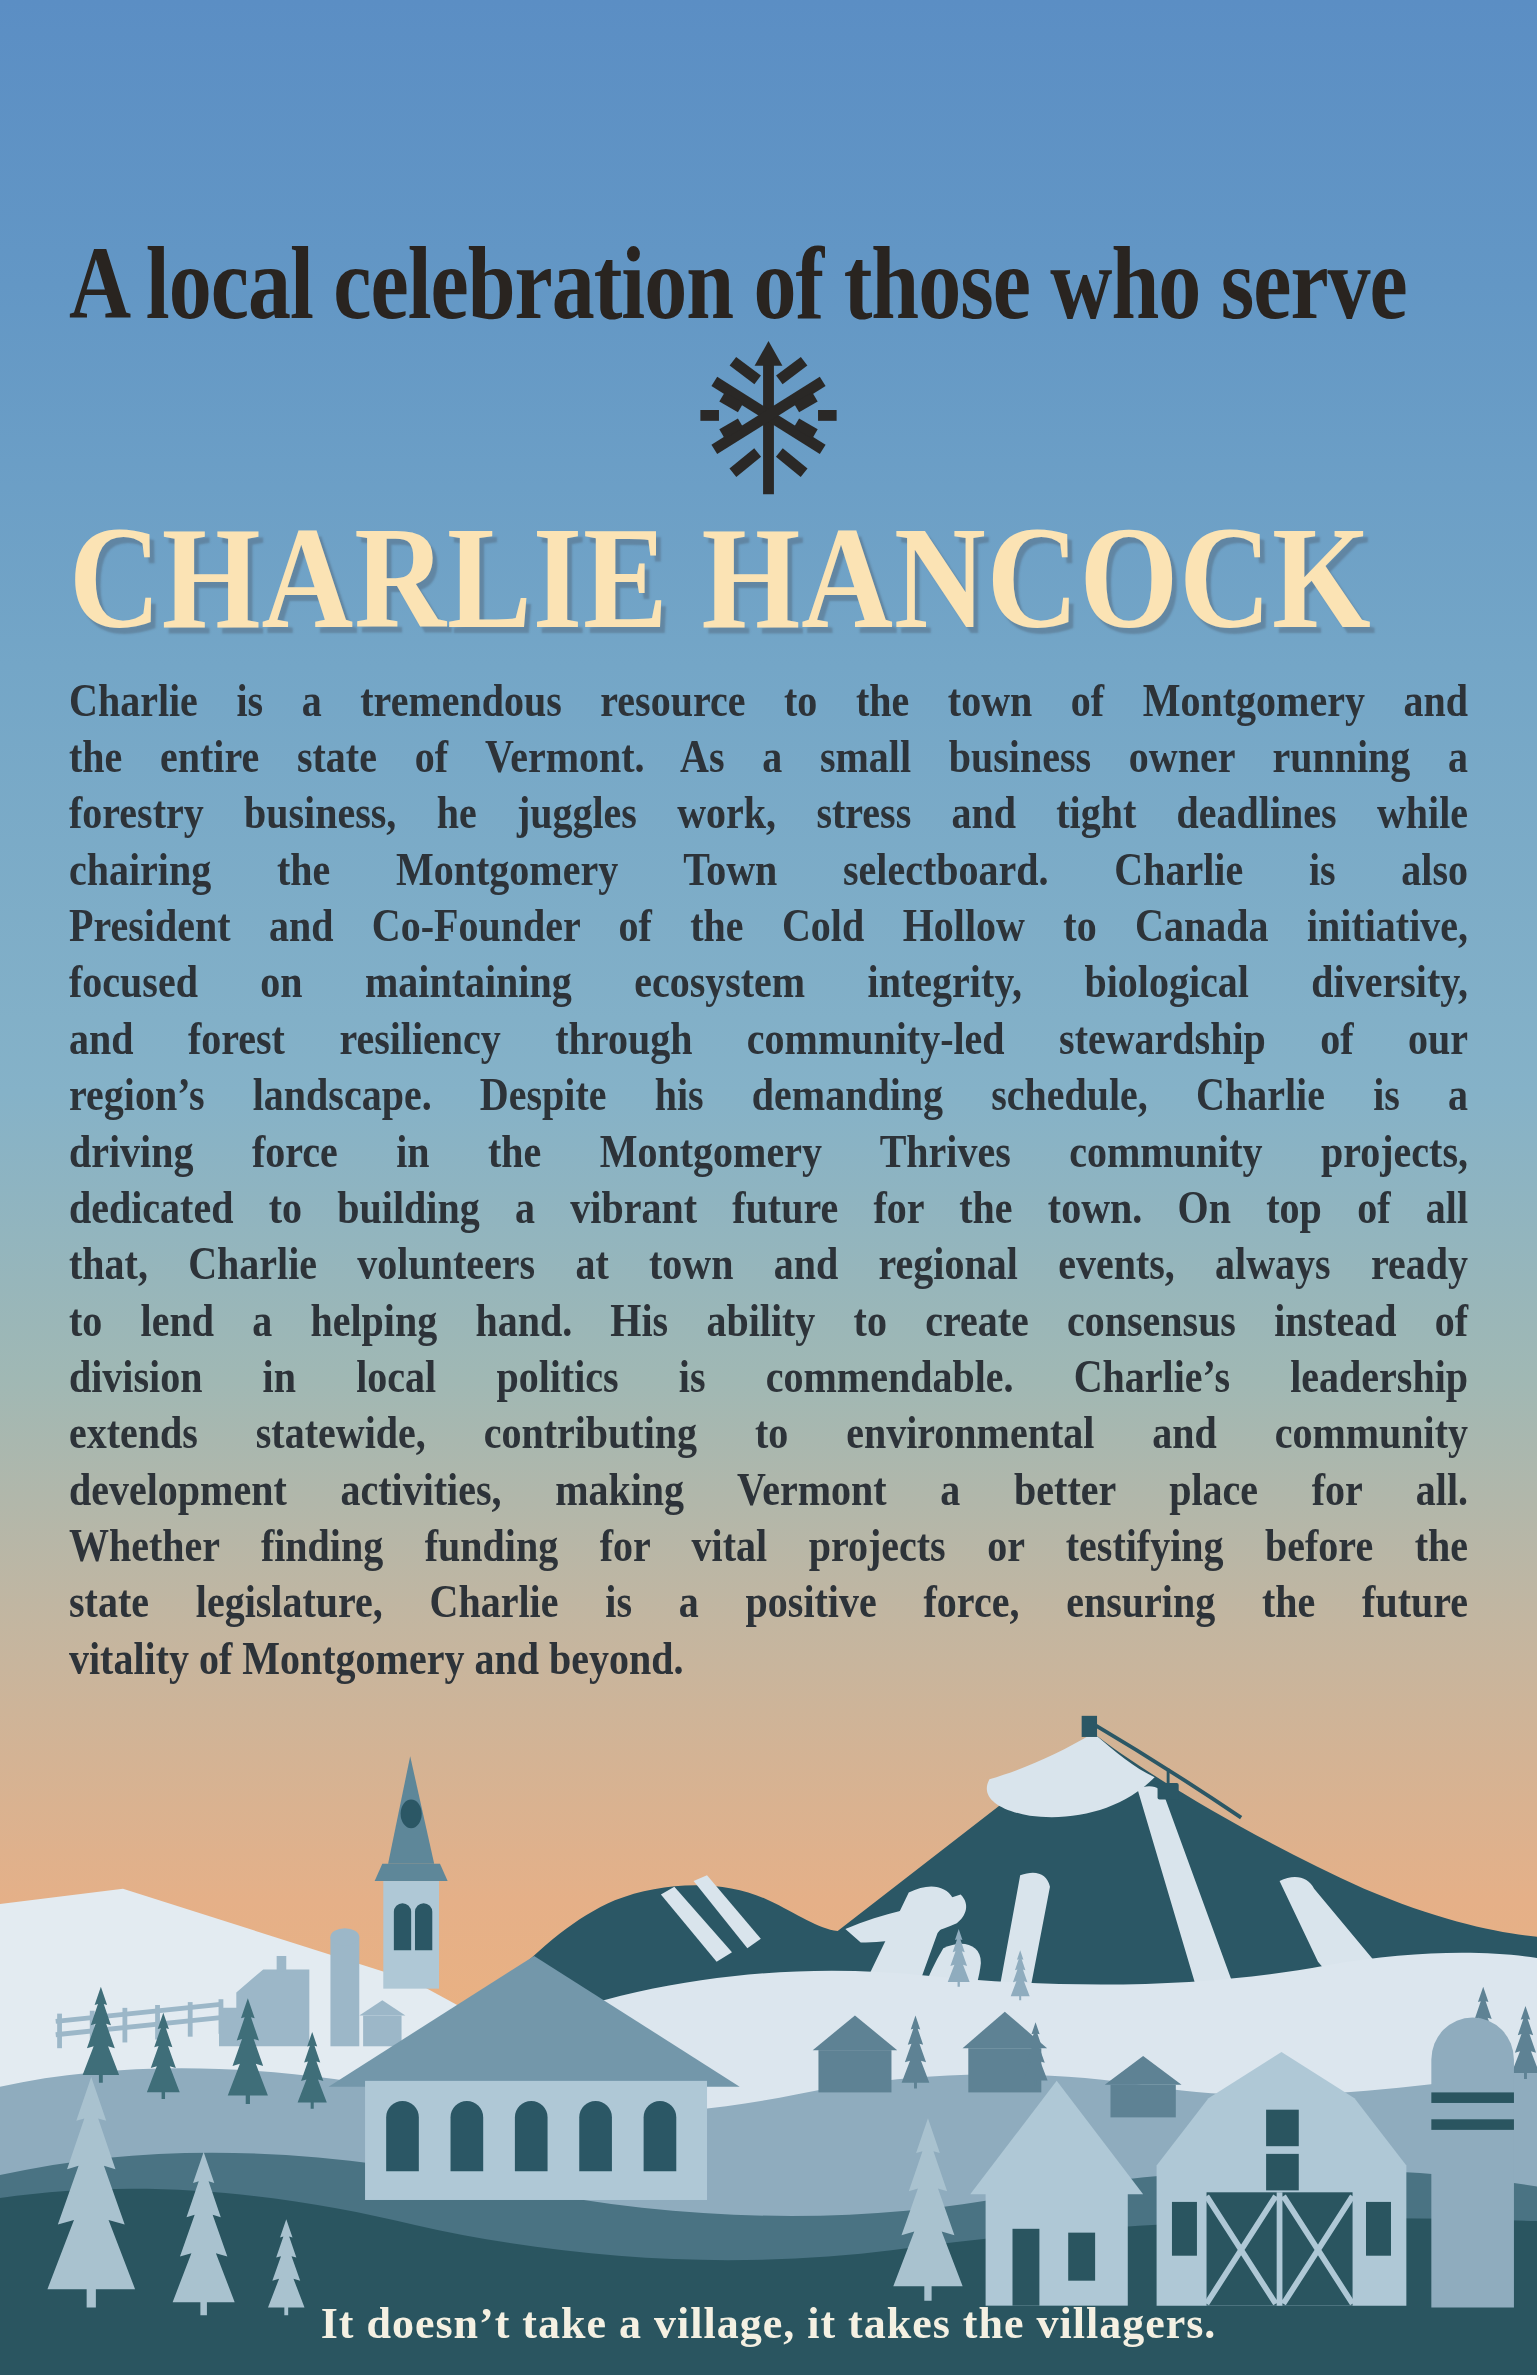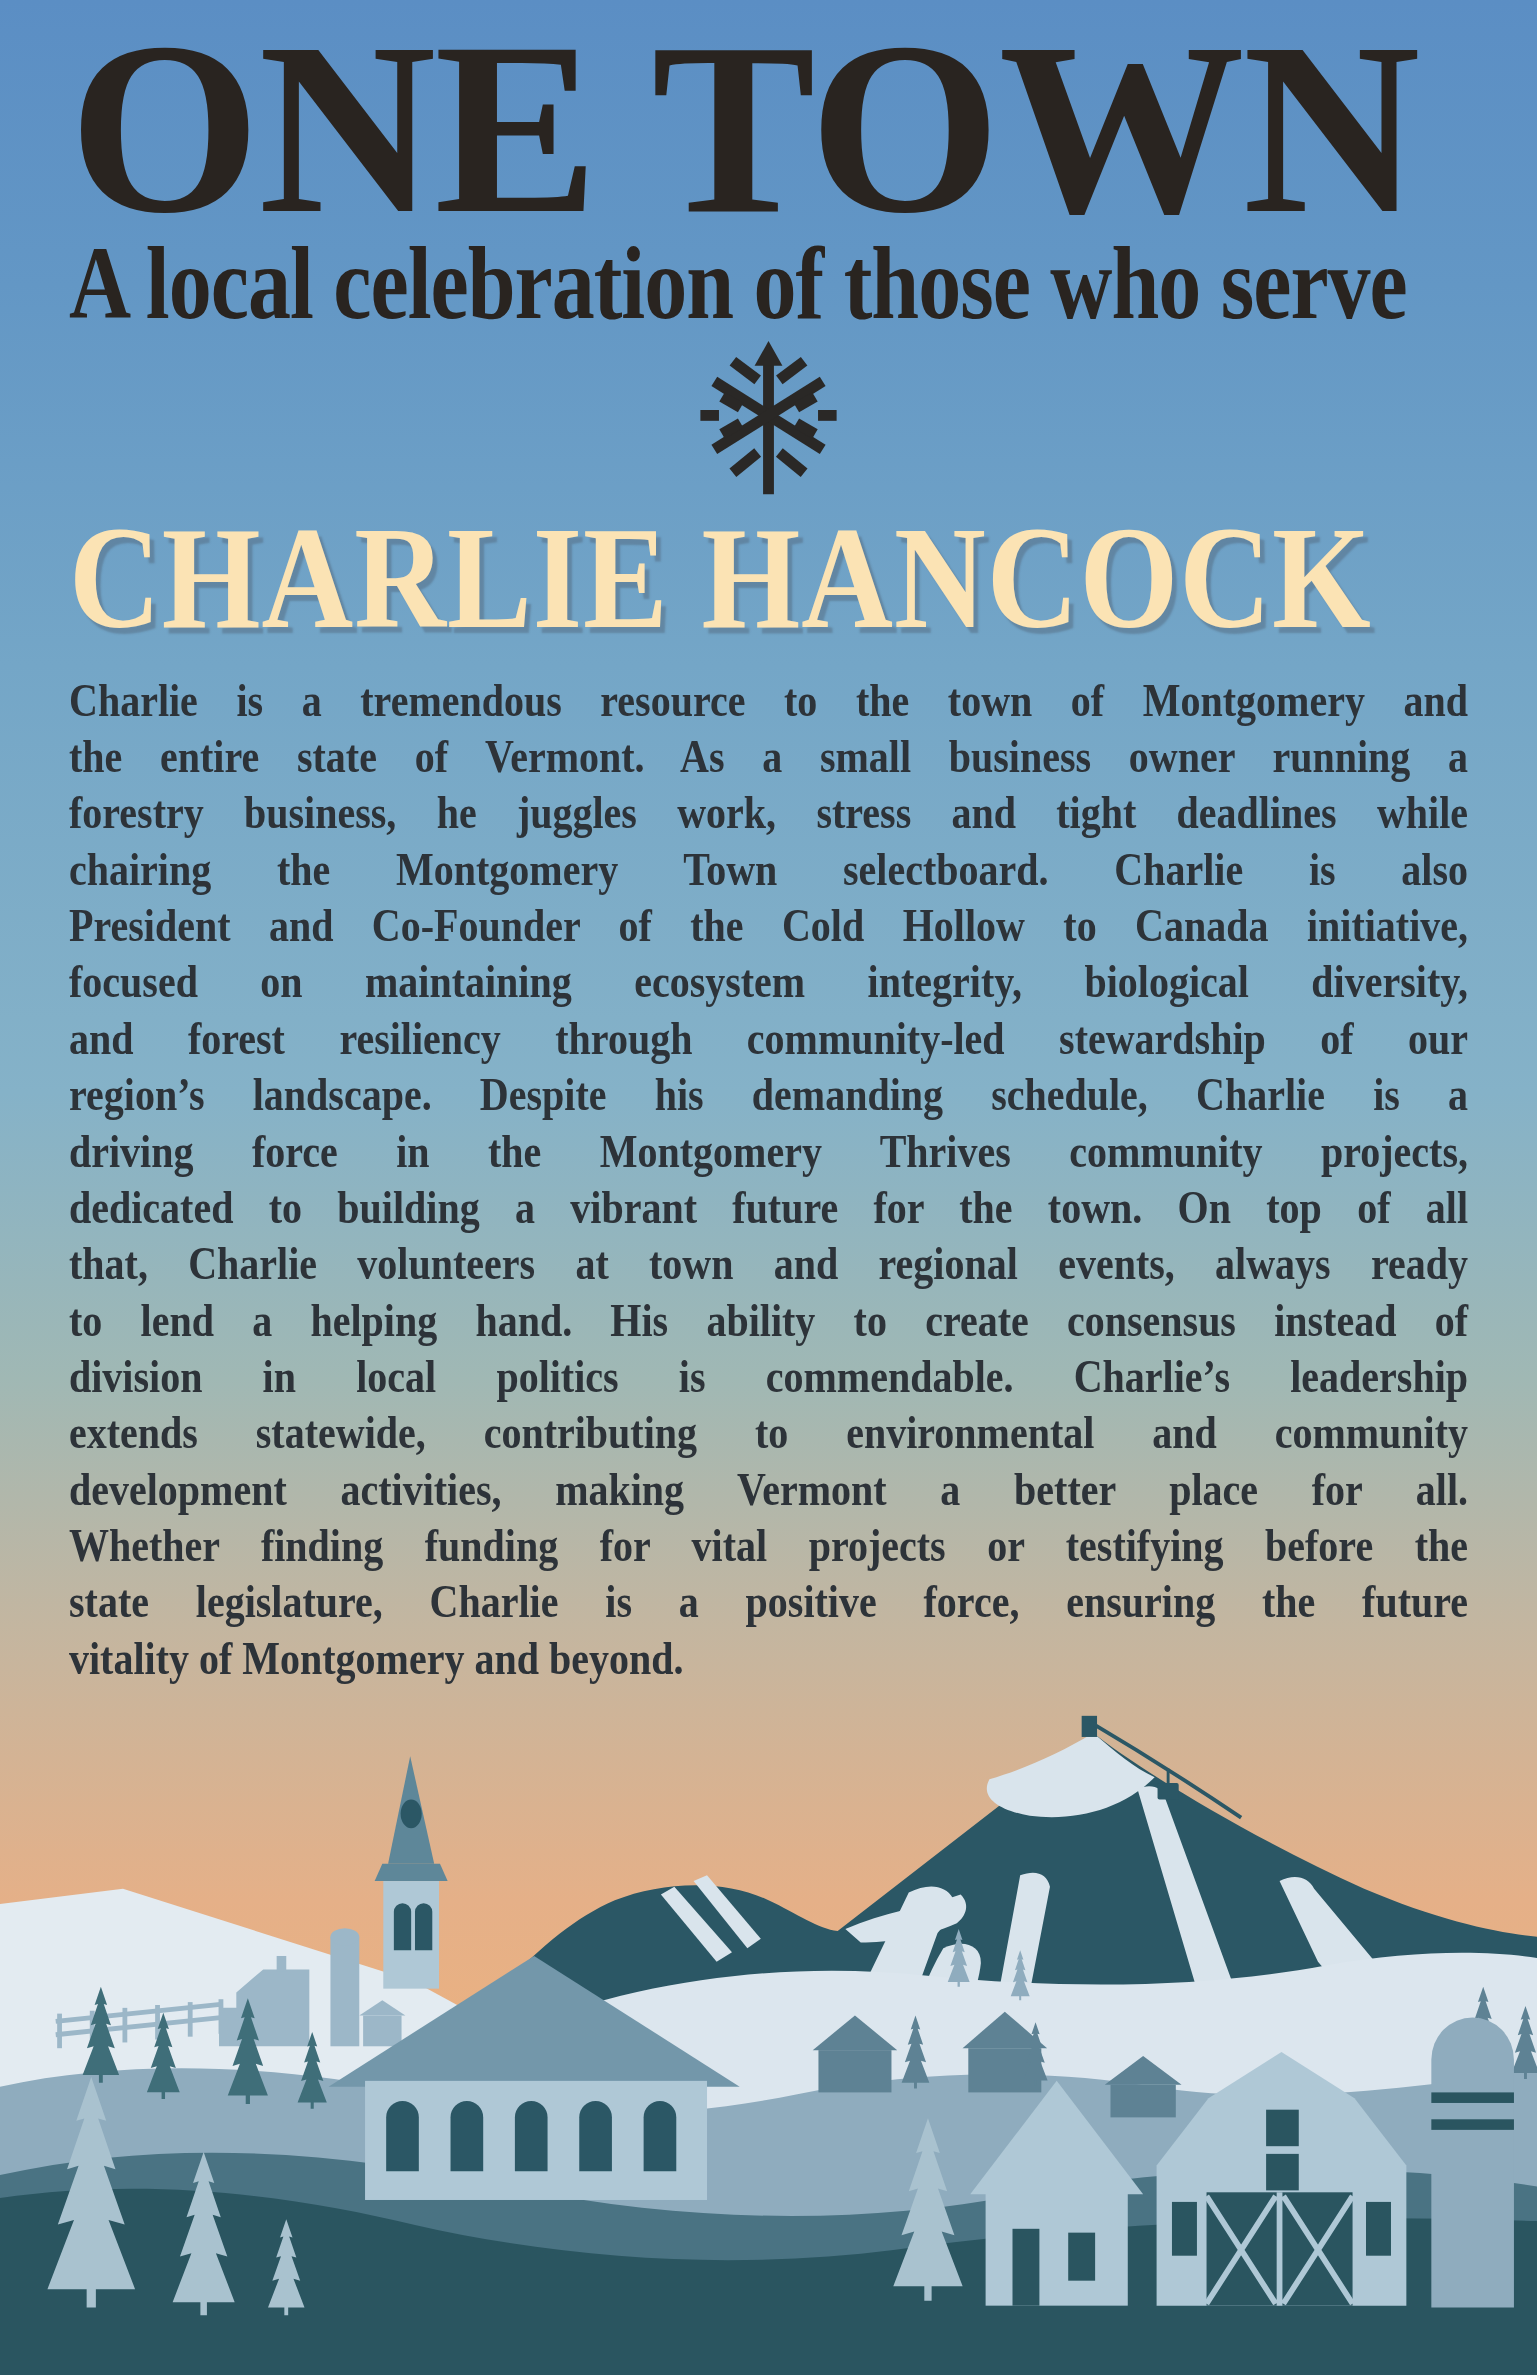--- a/index.html
+++ b/index.html
@@ -43,21 +43,20 @@
     position:absolute; top:2298px; left:0; width:100%;
     text-align:center; font-size:44px; font-weight:bold; letter-spacing:1px;
     color:#f4f0e2; z-index:5;
   }
 </style>
 </head>
 <body>
 
 <div class="poster">
 
-  <div class="title">ONE TOWN</div>
 
   <div class="subtitle">A local celebration of those who serve</div>
 
   <div class="flake-wrap">
     <svg width="161" height="161" viewBox="0 0 100 104" aria-hidden="true">
       <g stroke="#2a2826" stroke-width="7" fill="none">
         <line x1="50" y1="13" x2="50" y2="101"></line>
         <line x1="15" y1="28" x2="85" y2="72"></line>
         <line x1="15" y1="72" x2="85" y2="28"></line>
         <line x1="27" y1="15" x2="43" y2="27"></line>
@@ -220,15 +219,16 @@
 
     <g>
       <use href="#pine" transform="translate(1544,368) scale(0.42)" fill="#5E8294"></use>
       <use href="#pine" transform="translate(1588,388) scale(0.38)" fill="#5E8294"></use>
       <path d="M1490,702 L1490,444 a43,44 0 0 1 86,0 L1576,702 Z" fill="#8FACBE"></path>
       <rect x="1490" y="478" width="86" height="11" fill="#2A5560"></rect>
       <rect x="1490" y="506" width="86" height="11" fill="#2A5560"></rect>
     </g>
   </svg>
 
+  <div class="tagline">It doesn’t take a village, it takes the villagers.</div>
 
 </div>
 
 
 </body></html>

